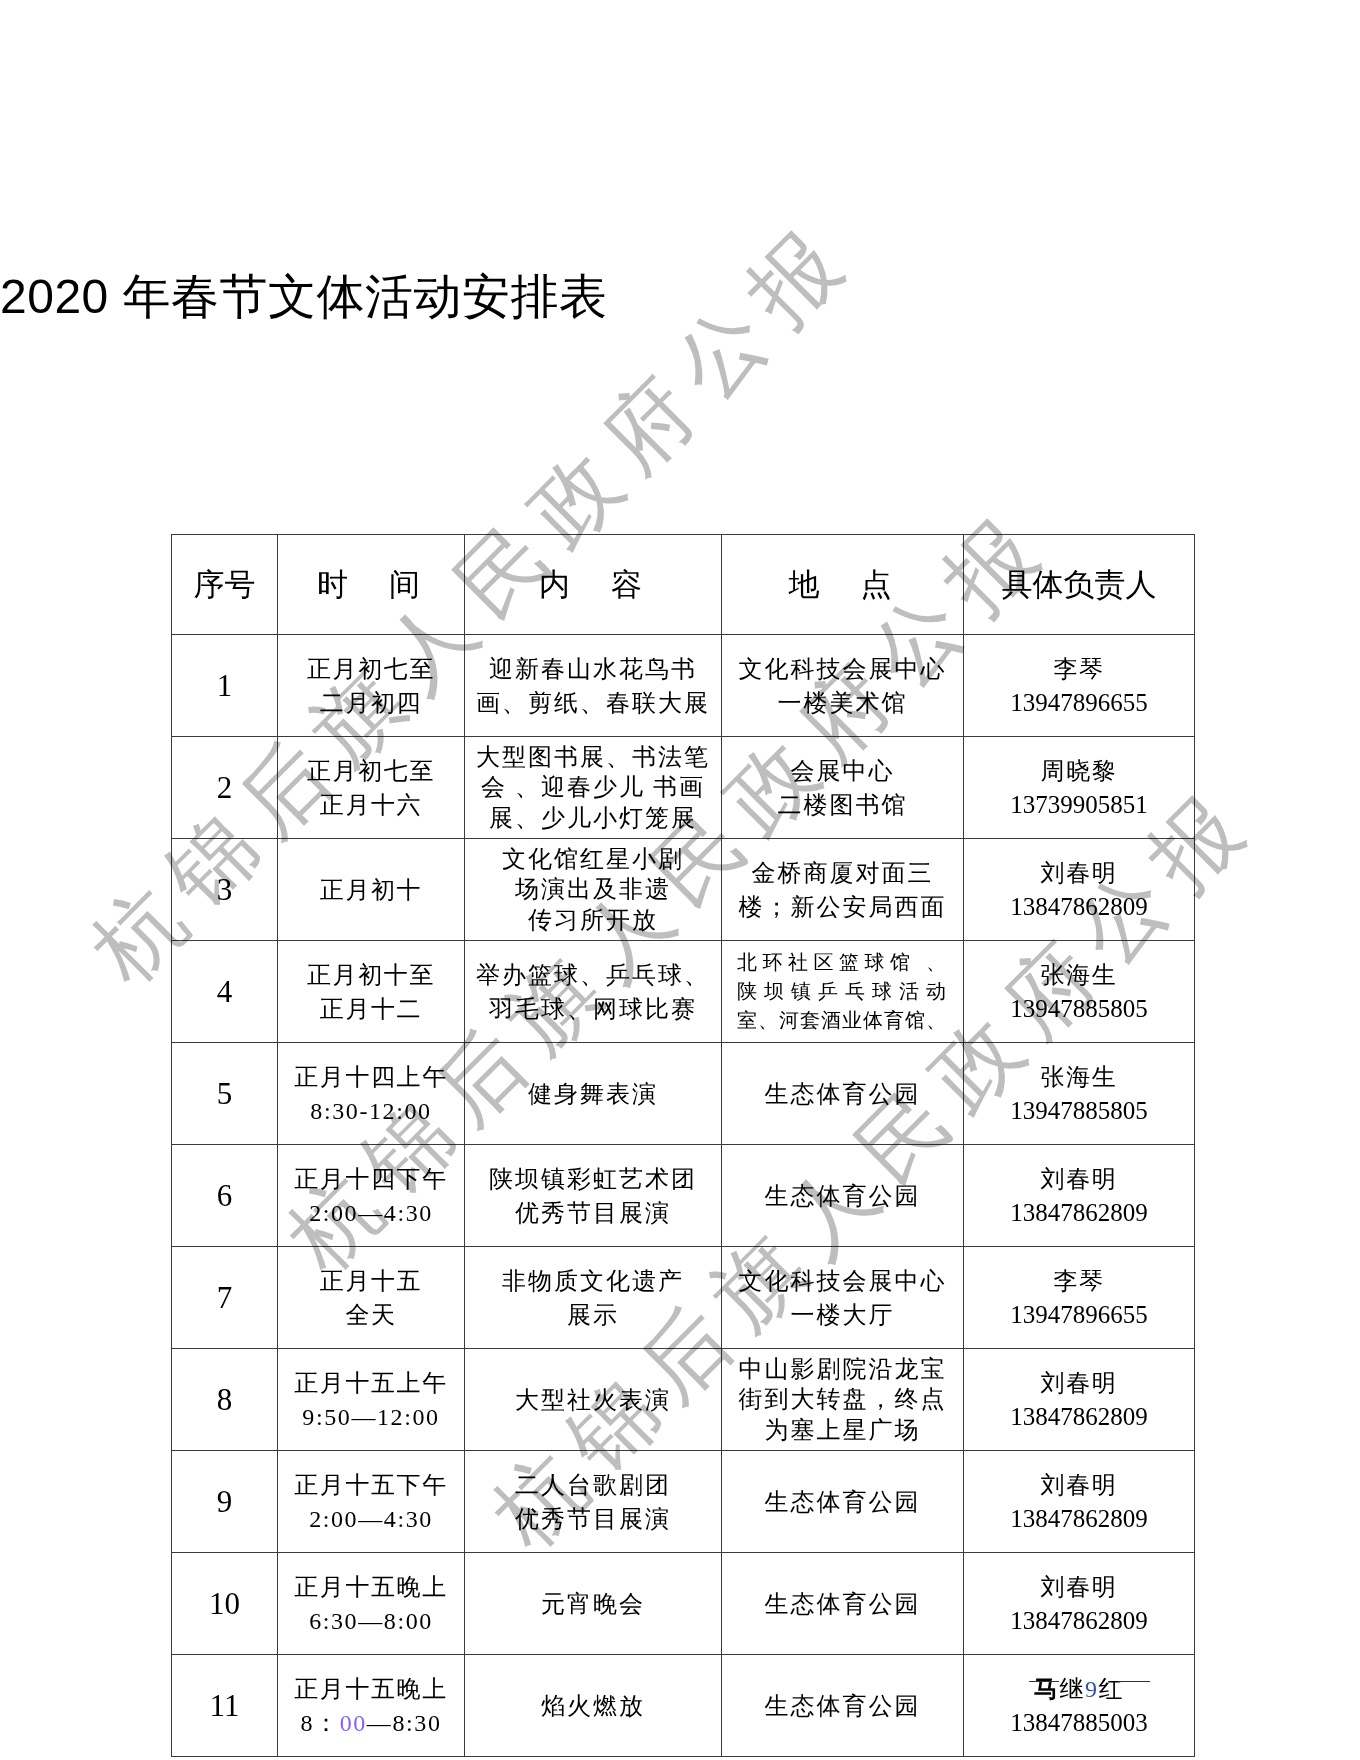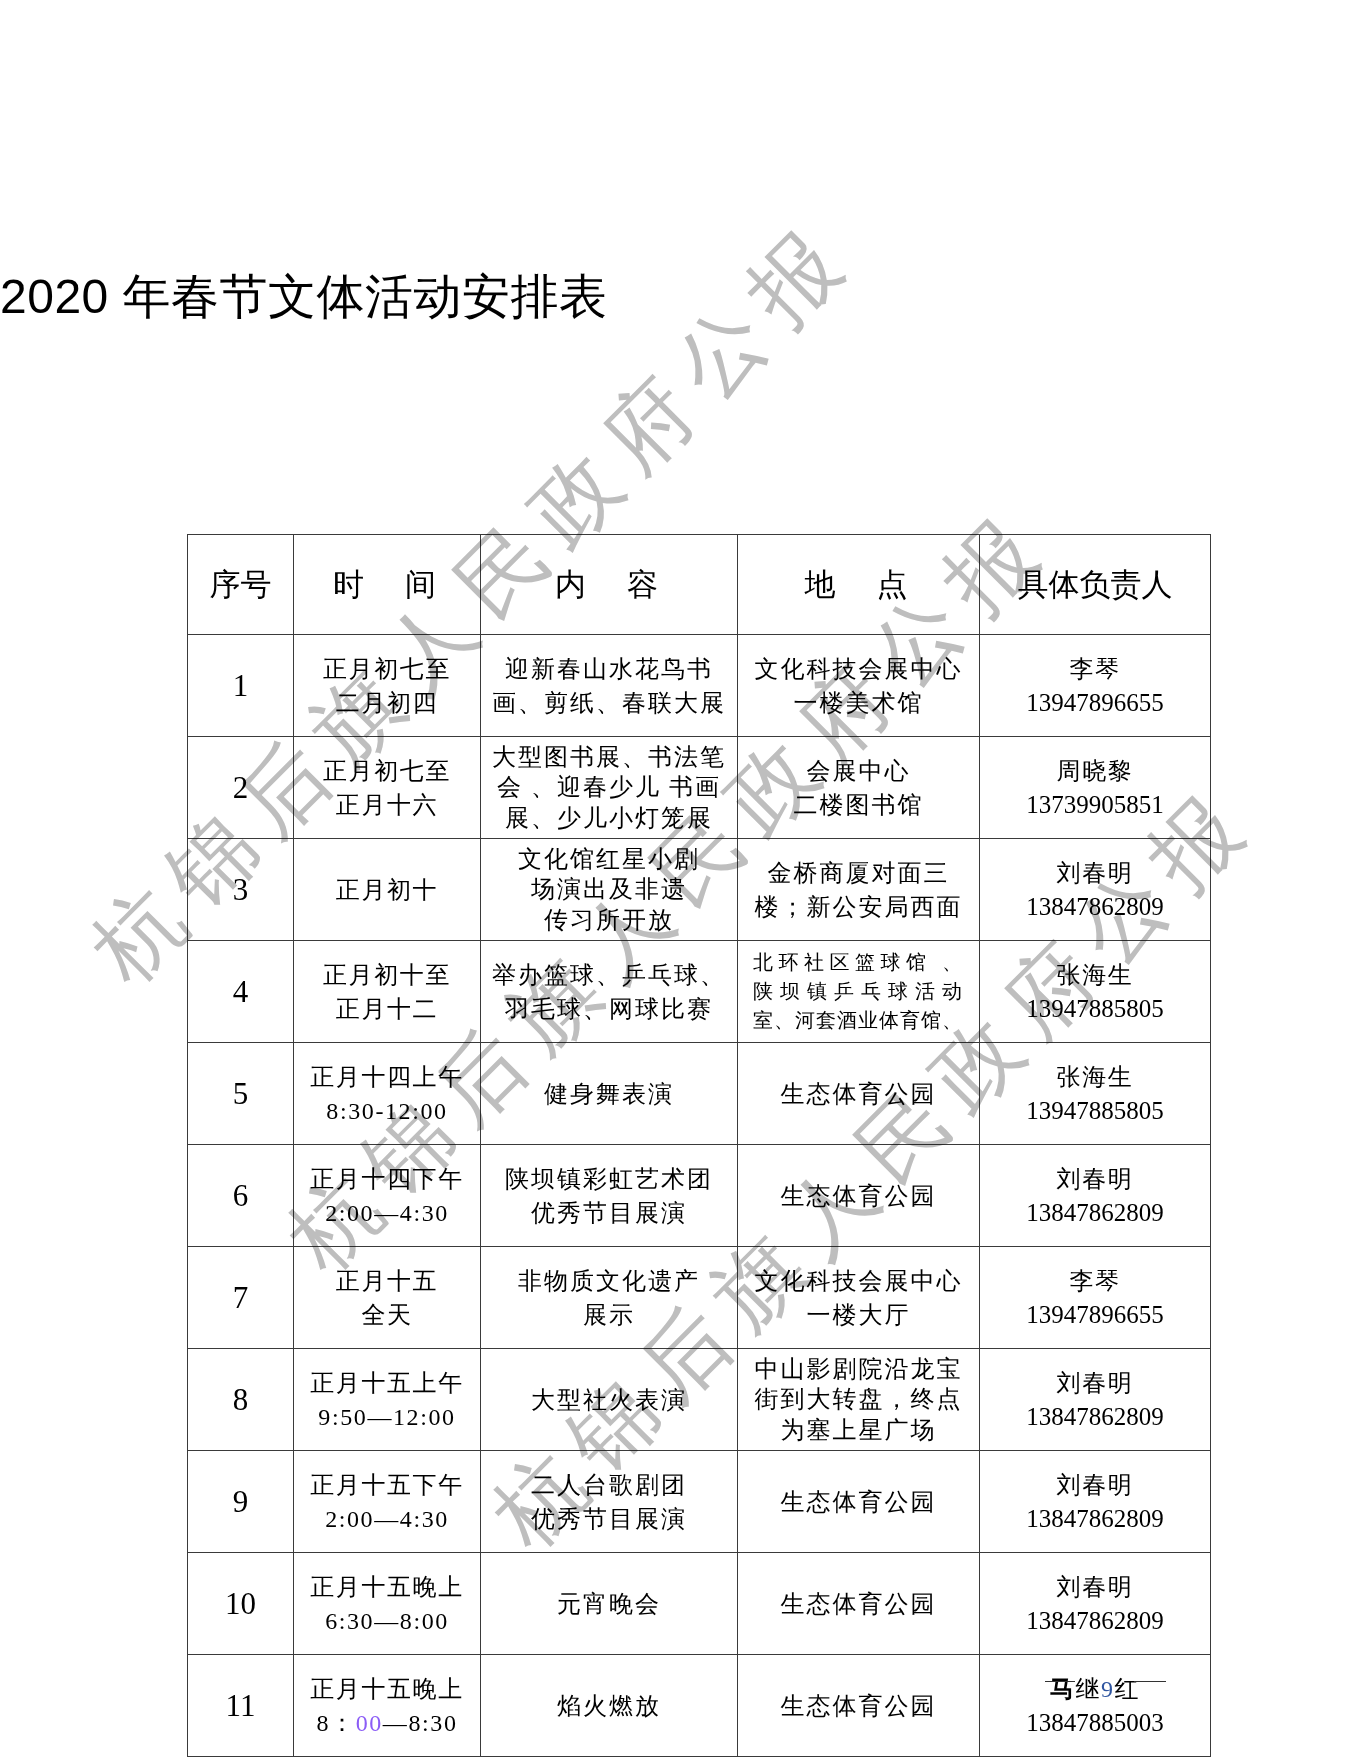--- a/index.html
+++ b/index.html
@@ -7,21 +7,21 @@
       width: 1360px; height: 1760px; position: relative; overflow: hidden;
       font-family: "Liberation Serif", "DejaVu Serif", serif; color: #000;
     }
     .doc-title {
       position: absolute; left: 0; top: 268px; width: 1360px; height: 58px;
       line-height: 58px; text-align: left; white-space: nowrap;
       font-family: "Liberation Sans", "DejaVu Sans", sans-serif;
       font-size: 48px; font-weight: normal; letter-spacing: 0.5px; color: #000;
     }
     table.sched {
-      position: absolute; left: 187px; top: 534px; width: 1023px;
+      position: absolute; left: 171px; top: 534px; width: 1023px;
       border-collapse: collapse; table-layout: fixed;
     }
     .sched th, .sched td {
       border: 1.5px solid #3a3a3a; padding: 0;
       text-align: center; vertical-align: middle; overflow: hidden;
     }
     .sched thead tr { height: 100px; }
     .sched tbody tr { height: 102px; }
     .sched th {
       font-family: "Liberation Sans", "DejaVu Sans", sans-serif;

